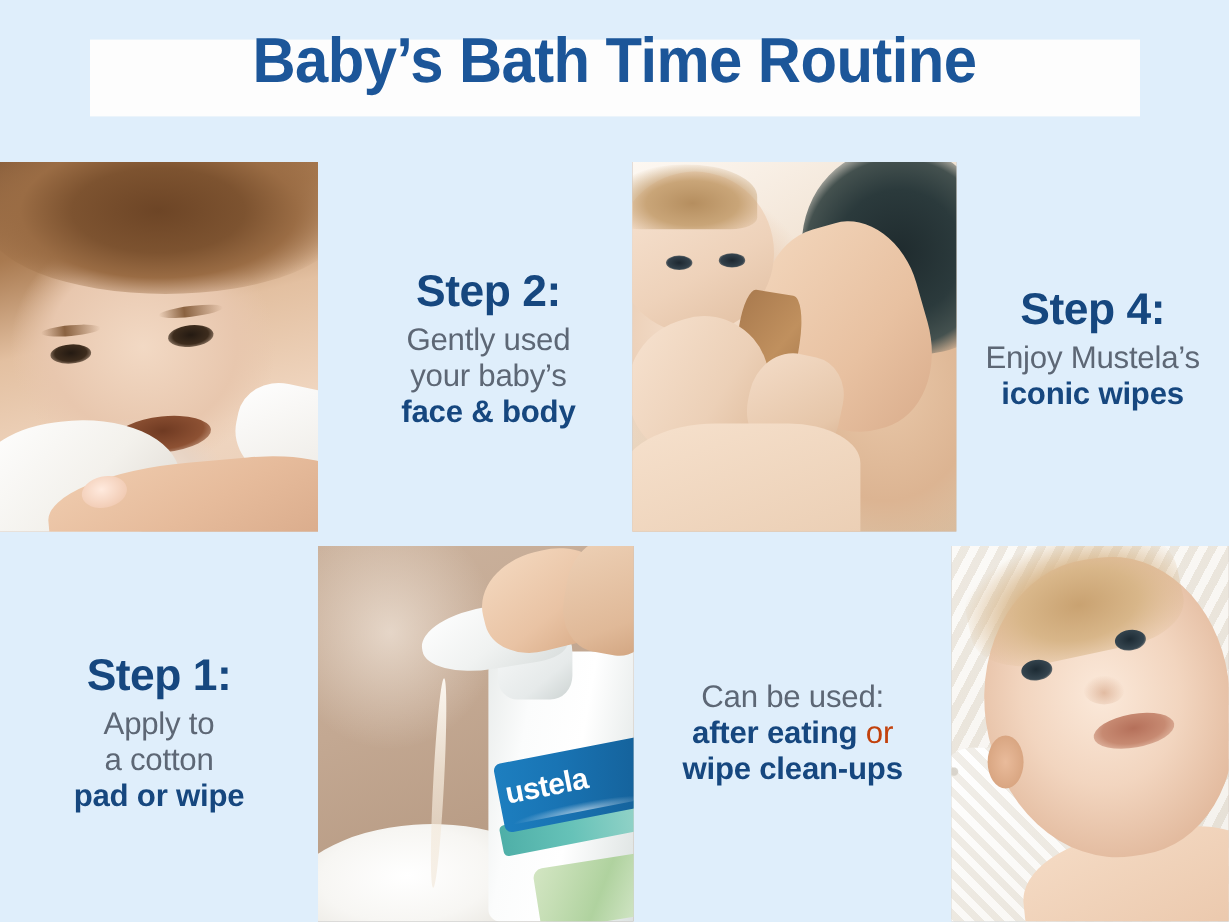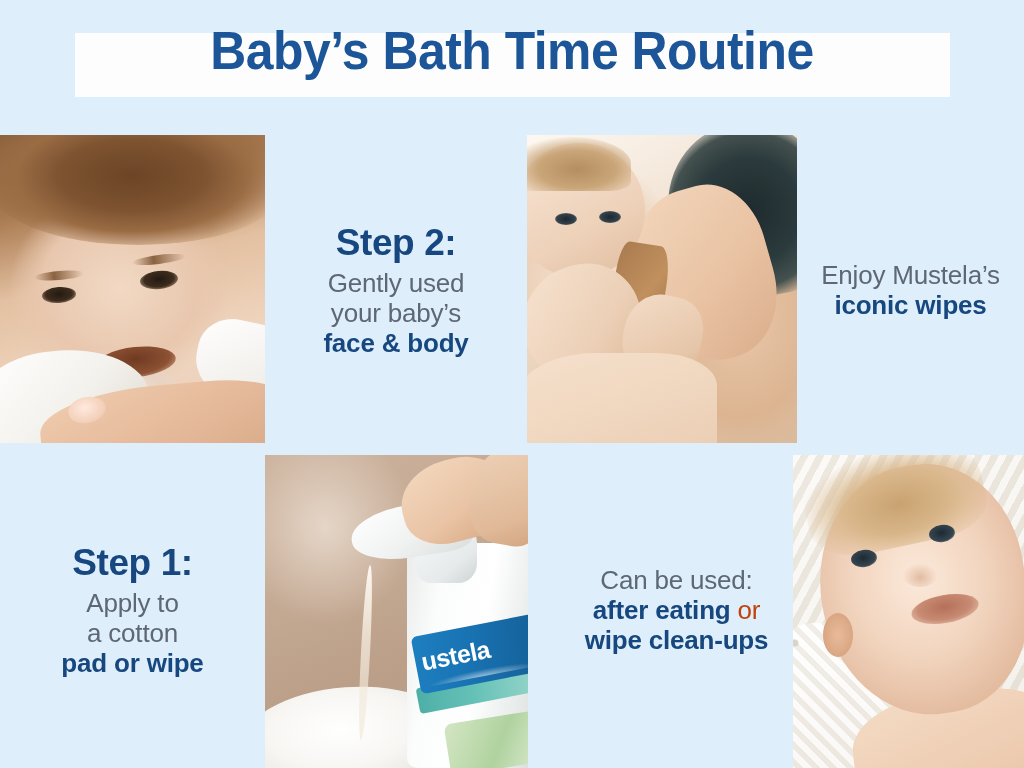--- a/index.html
+++ b/index.html
@@ -352,24 +352,24 @@
   #photo-smiling-baby-blanket .lace {
     position: absolute; left: -18px; top: 168px; width: 120px; height: 150px;
     background:
       radial-gradient(circle 3px at 20px 20px, rgba(210,205,196,0.8) 0 3px, rgba(0,0,0,0) 4px),
       repeating-linear-gradient(45deg, rgba(255,255,255,0.6) 0 6px, rgba(232,227,218,0.6) 6px 12px),
       linear-gradient(160deg, #ffffff 0%, #f0ece4 100%);
     border-radius: 30% 45% 20% 25%;
   }
 
   
-  #text-step2 { left: 265px; top: 150px; width: 262px; height: 280px; }
+  #text-step2 { left: 265px; top: 150px; width: 262px; height: 280px; padding-left: 11px; }
   #text-step4 { left: 797px; top: 150px; width: 227px; height: 280px; }
   #text-step1 { left: 0px;   top: 470px; width: 265px; height: 280px; justify-content: center; }
-  #text-usage { left: 528px; top: 470px; width: 265px; height: 280px; margin-left: 16px; }
+  #text-usage { left: 528px; top: 470px; width: 265px; height: 280px; }
 </style>
 </head>
 <body>
 
 <div id="infographic">
 
   <div class="title-band"></div>
   <div class="title-text">Baby’s Bath Time Routine</div>
 
   <div class="photo" id="photo-baby-face-wipe">
@@ -405,20 +405,21 @@
       <div class="b-eye-l"></div>
       <div class="b-eye-r"></div>
       <div class="toy"></div>
       <div class="b-arm"></div>
       <div class="b-hand"></div>
       <div class="body-low"></div>
     </div>
   </div>
 
   <div class="textcell" id="text-step4">
+    <div class="step-head">Step 4:</div>
     <div class="body-line">Enjoy Mustela’s</div>
     <div class="bold-line">iconic wipes</div>
   </div>
 
   <div class="textcell" id="text-step1">
     <div class="step-head">Step 1:</div>
     <div class="body-line">Apply to</div>
     <div class="body-line">a cotton</div>
     <div class="bold-line">pad or wipe</div>
   </div>

